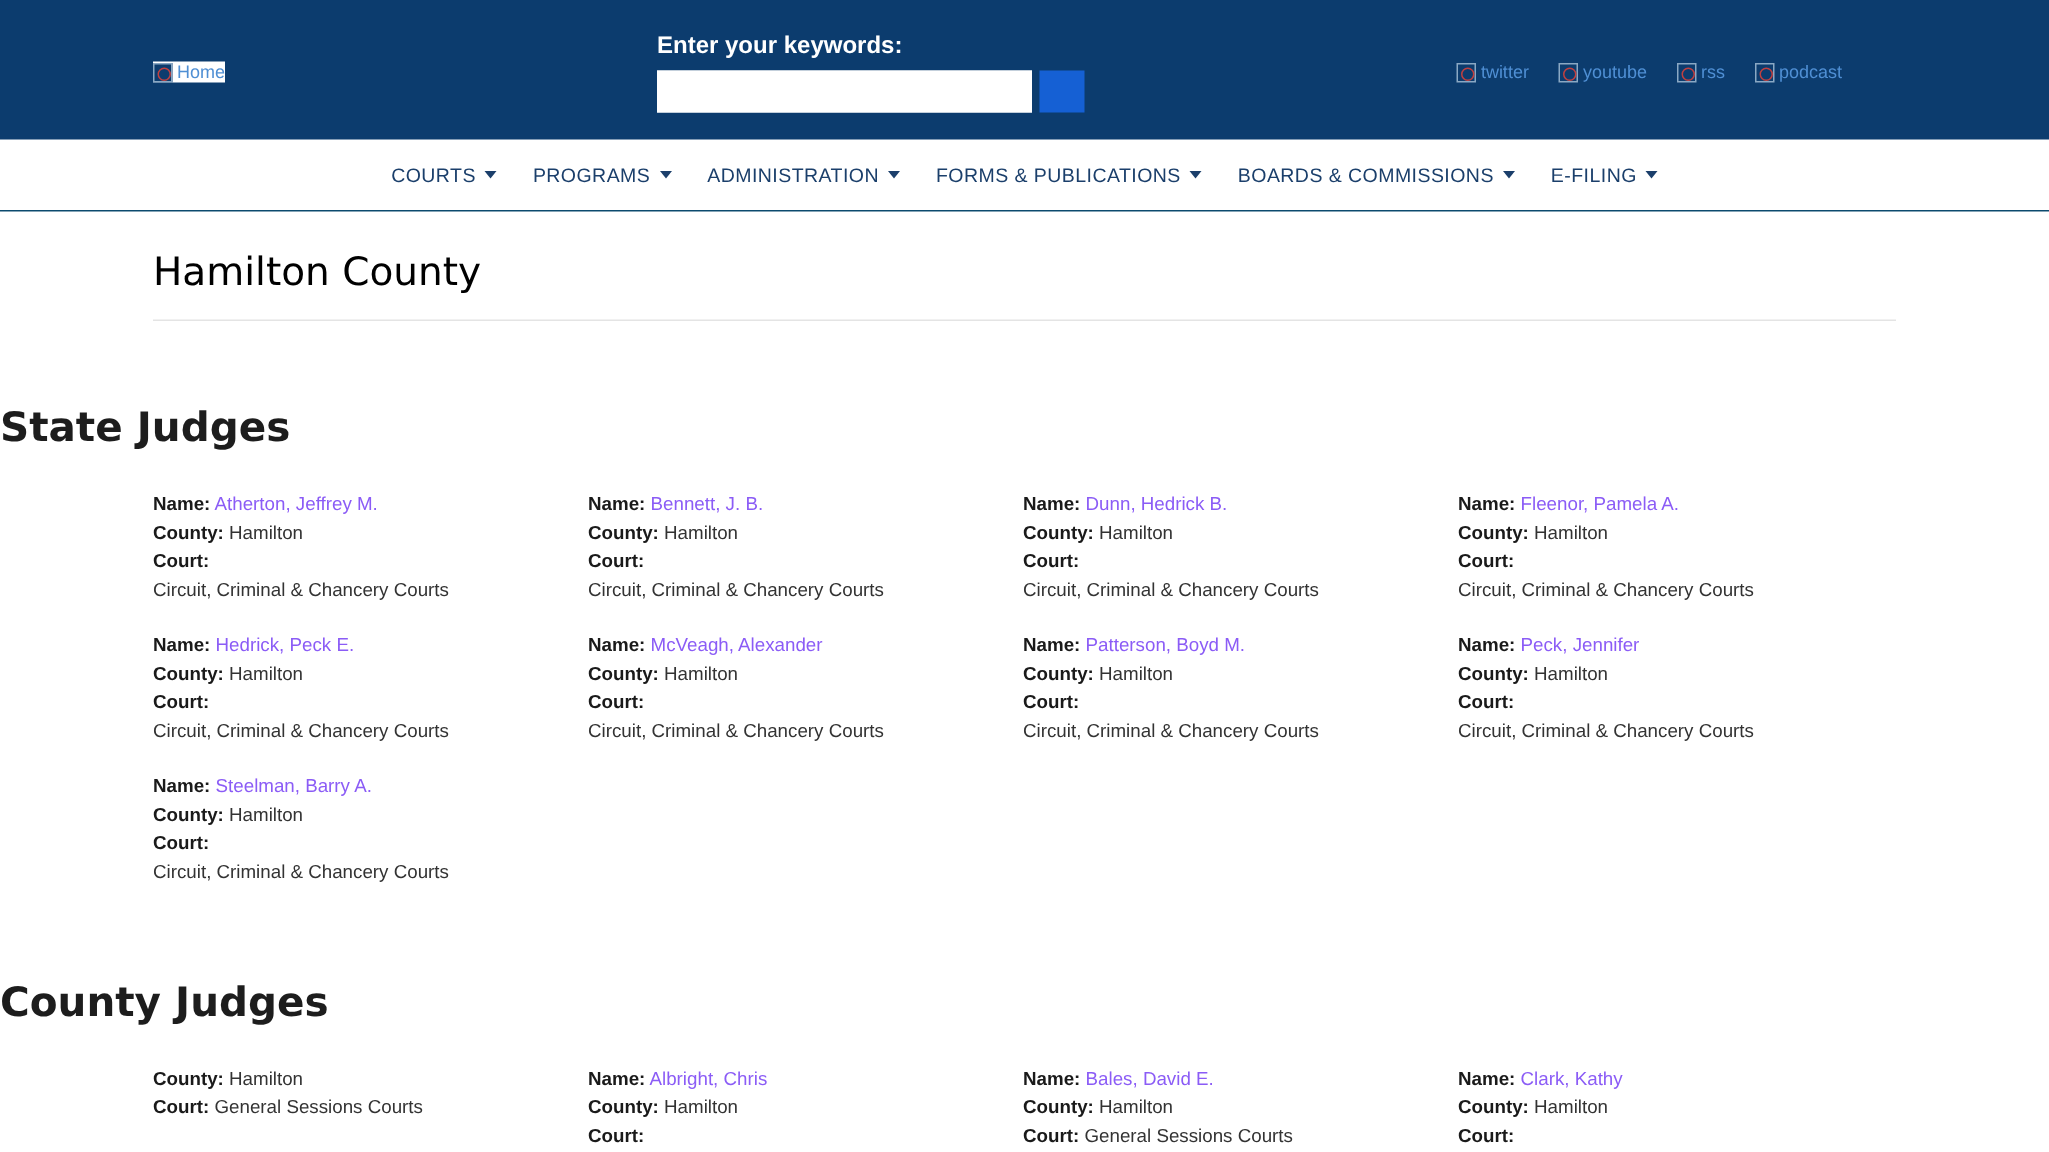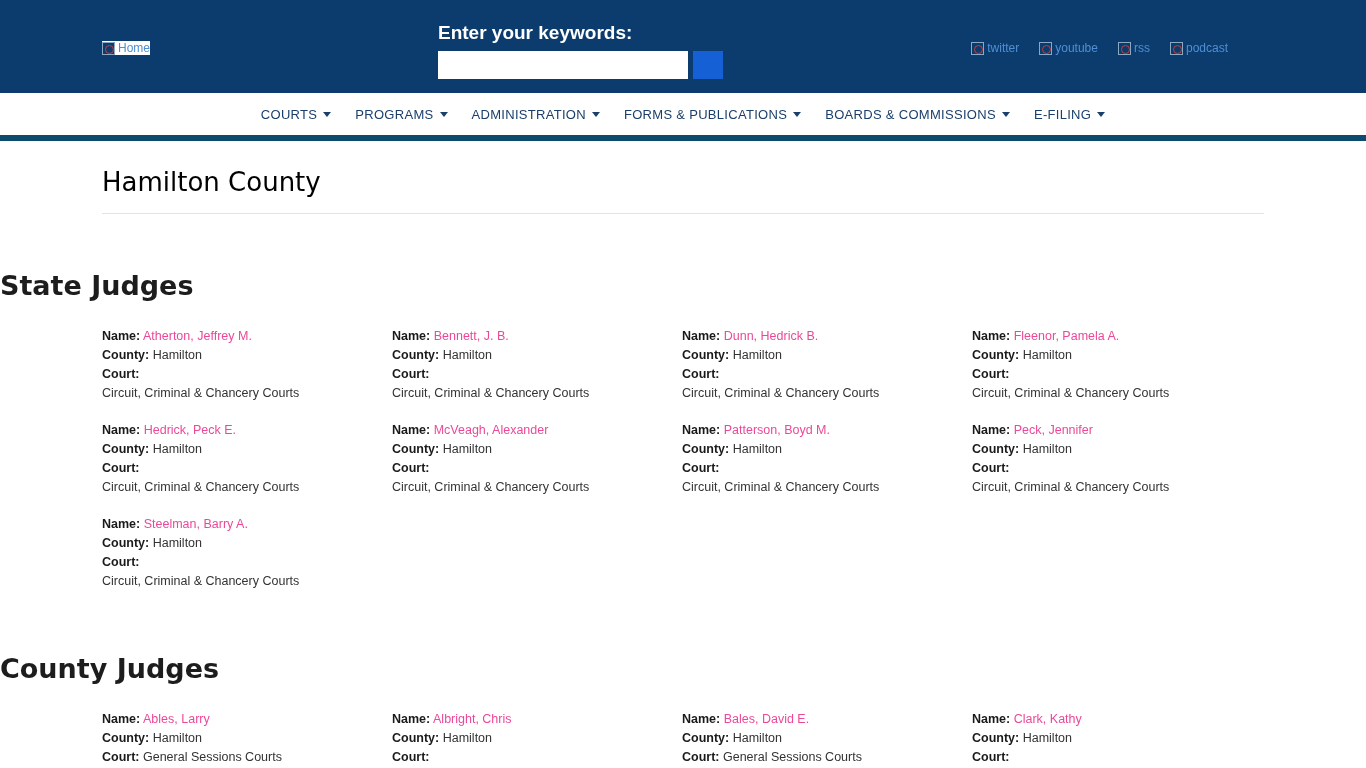--- a/index.html
+++ b/index.html
@@ -50,21 +50,21 @@
   .broken-label { color: #4f8fd4; font-size: 12px; }
 
   .search-area {
     position: absolute;
     left: 438px;
     top: 22px;
   }
   .search-label {
     color: #ffffff;
     font-weight: bold;
-    font-size: 19px;
+    font-size: 16px;
     display: block;
     margin-bottom: 7px;
   }
   .search-row { display: flex; align-items: stretch; }
   .search-input {
     width: 250px;
     height: 28px;
     border: 1px solid #ffffff;
     background: #ffffff;
     padding: 2px 6px;
@@ -88,21 +88,21 @@
     display: flex;
     gap: 20px;
     align-items: center;
   }
   .social-item { display: flex; align-items: center; gap: 3px; }
 
   
   .main-nav {
     height: 48px;
     background: #ffffff;
-    border-bottom: 6px solid #0c4a6e;
+    border-bottom: 1px solid #0c4a6e;
     display: flex;
     justify-content: center;
     align-items: center;
     gap: 0px;
   }
   .nav-item {
     font-size: 13px;
     color: #1b3f6b;
     letter-spacing: 0.3px;
     padding: 0 12px;
@@ -154,21 +154,21 @@
     padding-left: 102px;
     row-gap: 18px;
   }
   .judge {
     font-size: 12.5px;
     color: #333333;
     line-height: 19px;
   }
   .judge b { color: #1a1a1a; }
   .judge a {
-    color: #ec4899;
+    color: #8b5cf6;
     text-decoration: none;
     cursor: pointer;
     margin-top: 17px;
   }
   .court-val { display: block; }
   .court-inline { display: inline; }
 </style>
 </head>
 <body>
 
@@ -292,21 +292,20 @@
         <div><b>Name:</b> <a>Steelman, Barry A.</a></div>
         <div><b>County:</b> <span>Hamilton</span></div>
         <div><b>Court:</b></div>
         <span class="court-val">Circuit, Criminal &amp; Chancery Courts</span>
       </div>
     </div>
 
   <h2 class="section-title second">County Judges</h2>
   <div class="judge-grid" id="grid-1">
       <div class="judge">
-        <div><b>Name:</b> <a>Ables, Larry</a></div>
         <div><b>County:</b> <span>Hamilton</span></div>
         <div><b>Court:</b> <span class="court-inline">General Sessions Courts</span></div>
       </div>
       <div class="judge">
         <div><b>Name:</b> <a>Albright, Chris</a></div>
         <div><b>County:</b> <span>Hamilton</span></div>
         <div><b>Court:</b></div>
         <span class="court-val"></span>
       </div>
       <div class="judge">

